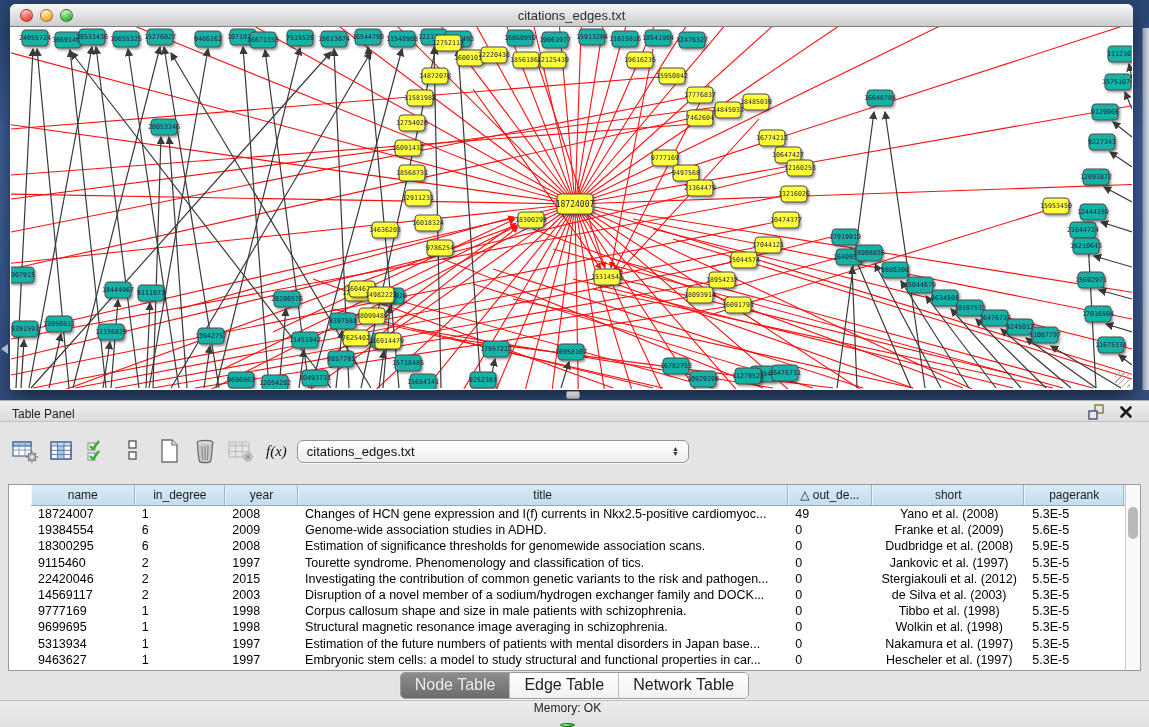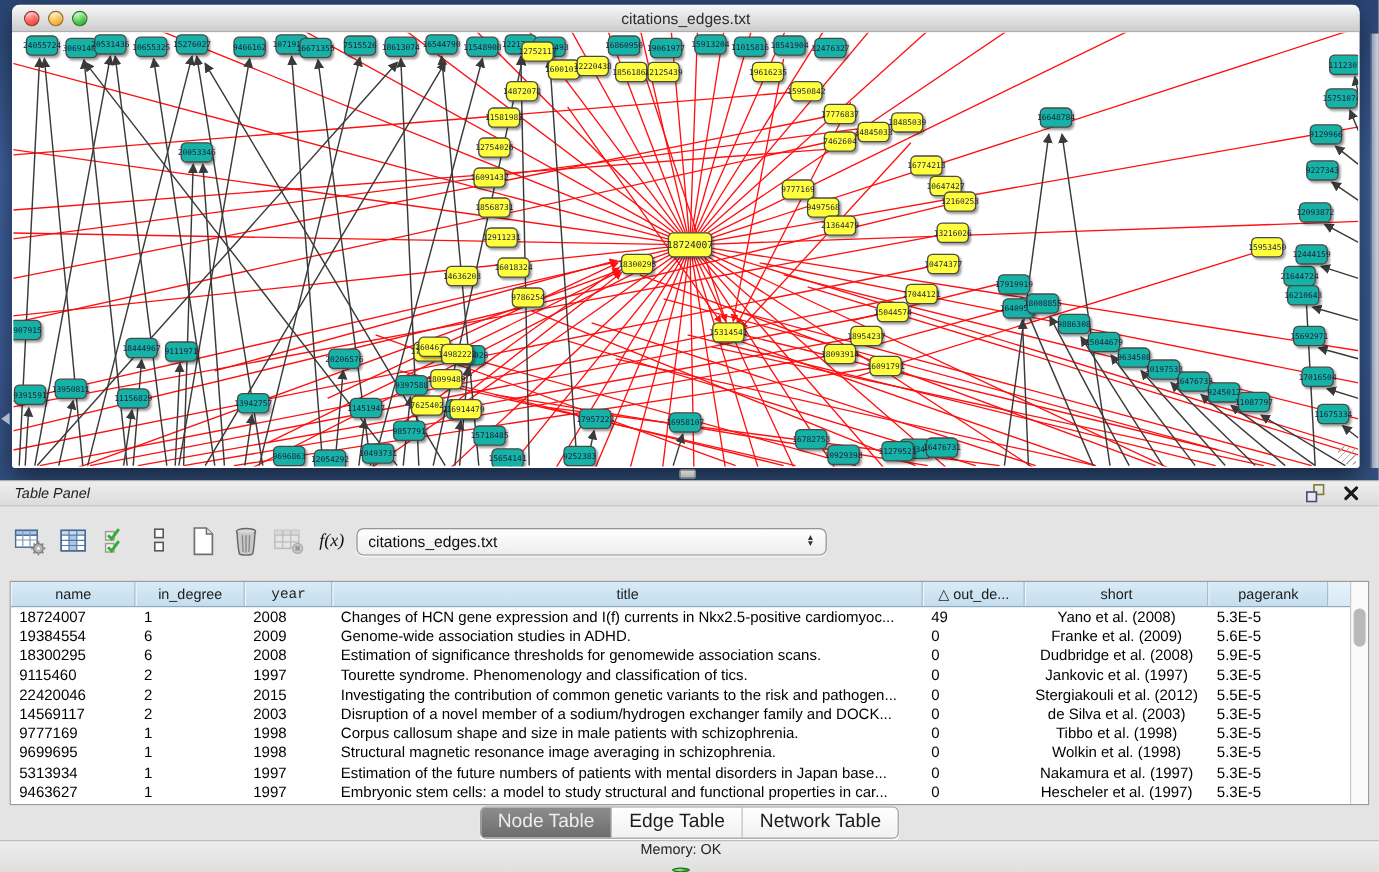--- a/index.html
+++ b/index.html
@@ -32,38 +32,38 @@
                     border-right:7px solid #c8cfdd; opacity:.85; }
   .right-strip { position:absolute; right:0; top:28px; width:7px; height:362px;
                  background:linear-gradient(90deg,#8e9cb4,#d6dae1); border-left:1px solid #5f6f8c; }
   .divider-grip { position:absolute; left:566px; top:391px; width:14px; height:8px;
                   background:linear-gradient(#d6d6d6,#aeaeae); border:1px solid #8a8a8a; border-radius:2px; }
 
   
   .table-panel { position:absolute; left:0; top:400px; width:1149px; height:327px; background:#e4e4e4; }
   .panel-header { height:22px; background:linear-gradient(#efefef,#dcdcdc);
                   border-top:1px solid #aeaeae; border-bottom:1px solid #c2c2c2;
-                  display:flex; align-items:center; padding:0 12px;font-style:italic; }
+                  display:flex; align-items:flex-end; padding:0 12px; }
   .panel-title { font-size:12px; color:#222; }
   .panel-header .spacer { flex:1; }
   .ph-icon { width:22px; height:18px; display:flex; align-items:center; justify-content:center; margin-left:8px; cursor:default; }
 
   .toolbar { height:58px; display:flex; align-items:center; padding:0 10px; }
   .tb-btn { width:30px; height:30px; display:flex; align-items:center; justify-content:center; margin-right:6px; border-radius:4px; }
   .tb-btn.disabled { opacity:.55; }
   .fx-label { font-family:"Liberation Serif", serif; font-style:italic; font-size:15px; color:#111; margin:0 10px 0 4px; }
   .combo { width:392px; height:23px; border:1px solid #949494; border-radius:6px;
            background:linear-gradient(#ffffff,#ededed); display:flex; align-items:center;
            padding:0 9px; font-size:13px; color:#111; box-shadow:0 1px 1px rgba(255,255,255,.8); }
   .combo .combo-text { flex:1; white-space:nowrap; overflow:hidden; }
   .combo .spin { display:flex; flex-direction:column; align-items:center; line-height:5px; font-size:7px; color:#333; }
 
   .table-outer { position:absolute; left:8px; top:84px; width:1133px; height:187px;
                  border:1px solid #9a9a9a; background:#fff; display:flex; flex-direction:column; }
-  .table-scroll-wrap { display:flex; flex:1; }
+  .table-scroll-wrap { display:flex; flex:1;padding-left:22px; }
   .table-main { flex:1; overflow:hidden; }
   .thead { display:flex; height:21px; background:linear-gradient(#d9ebf7,#c3ddef);
            border-bottom:1px solid #8fa9bd; }
   .th { font-size:12px; color:#1c1c1c; display:flex; align-items:center; justify-content:center;
         border-right:1px solid #9db4c6; border-left:1px solid #eef6fb; height:100%;
         white-space:nowrap; overflow:hidden; }
   .th.filler { border-right:none; background:linear-gradient(#e8f2fa,#d8e9f5); flex:1; }
   .tbody .tr { display:flex; height:16.2px; align-items:center; }
   .td { font-size:12.5px; color:#000; padding-left:7px; white-space:nowrap; overflow:hidden; }
   .td.center { text-align:center; padding-left:0; }
@@ -802,21 +802,21 @@
         </span>
     </div>
   </div>
 
   <div class="table-outer">
     <div class="table-scroll-wrap">
       <div class="table-main">
         <div class="thead" id="tableHead">
             <div class="th" style="width: 104px;">name</div>
             <div class="th" style="width: 91px;">in_degree</div>
-            <div class="th" style="width: 73px; font-family: Liberation Mono, monospace;">year</div>
+            <div class="th" style="width: 73px;">year</div>
             <div class="th" style="width: 492px;">title</div>
             <div class="th" style="width: 85px;">△ out_de...</div>
             <div class="th" style="width: 153px;">short</div>
             <div class="th" style="width: 100px;">pagerank</div>
             <div class="th filler"></div>
           </div>
         <div class="tbody" id="tableBody">
             <div class="tr">
               <div class="td" style="width: 104px;">18724007</div>
               <div class="td" style="width: 91px;">1</div>

